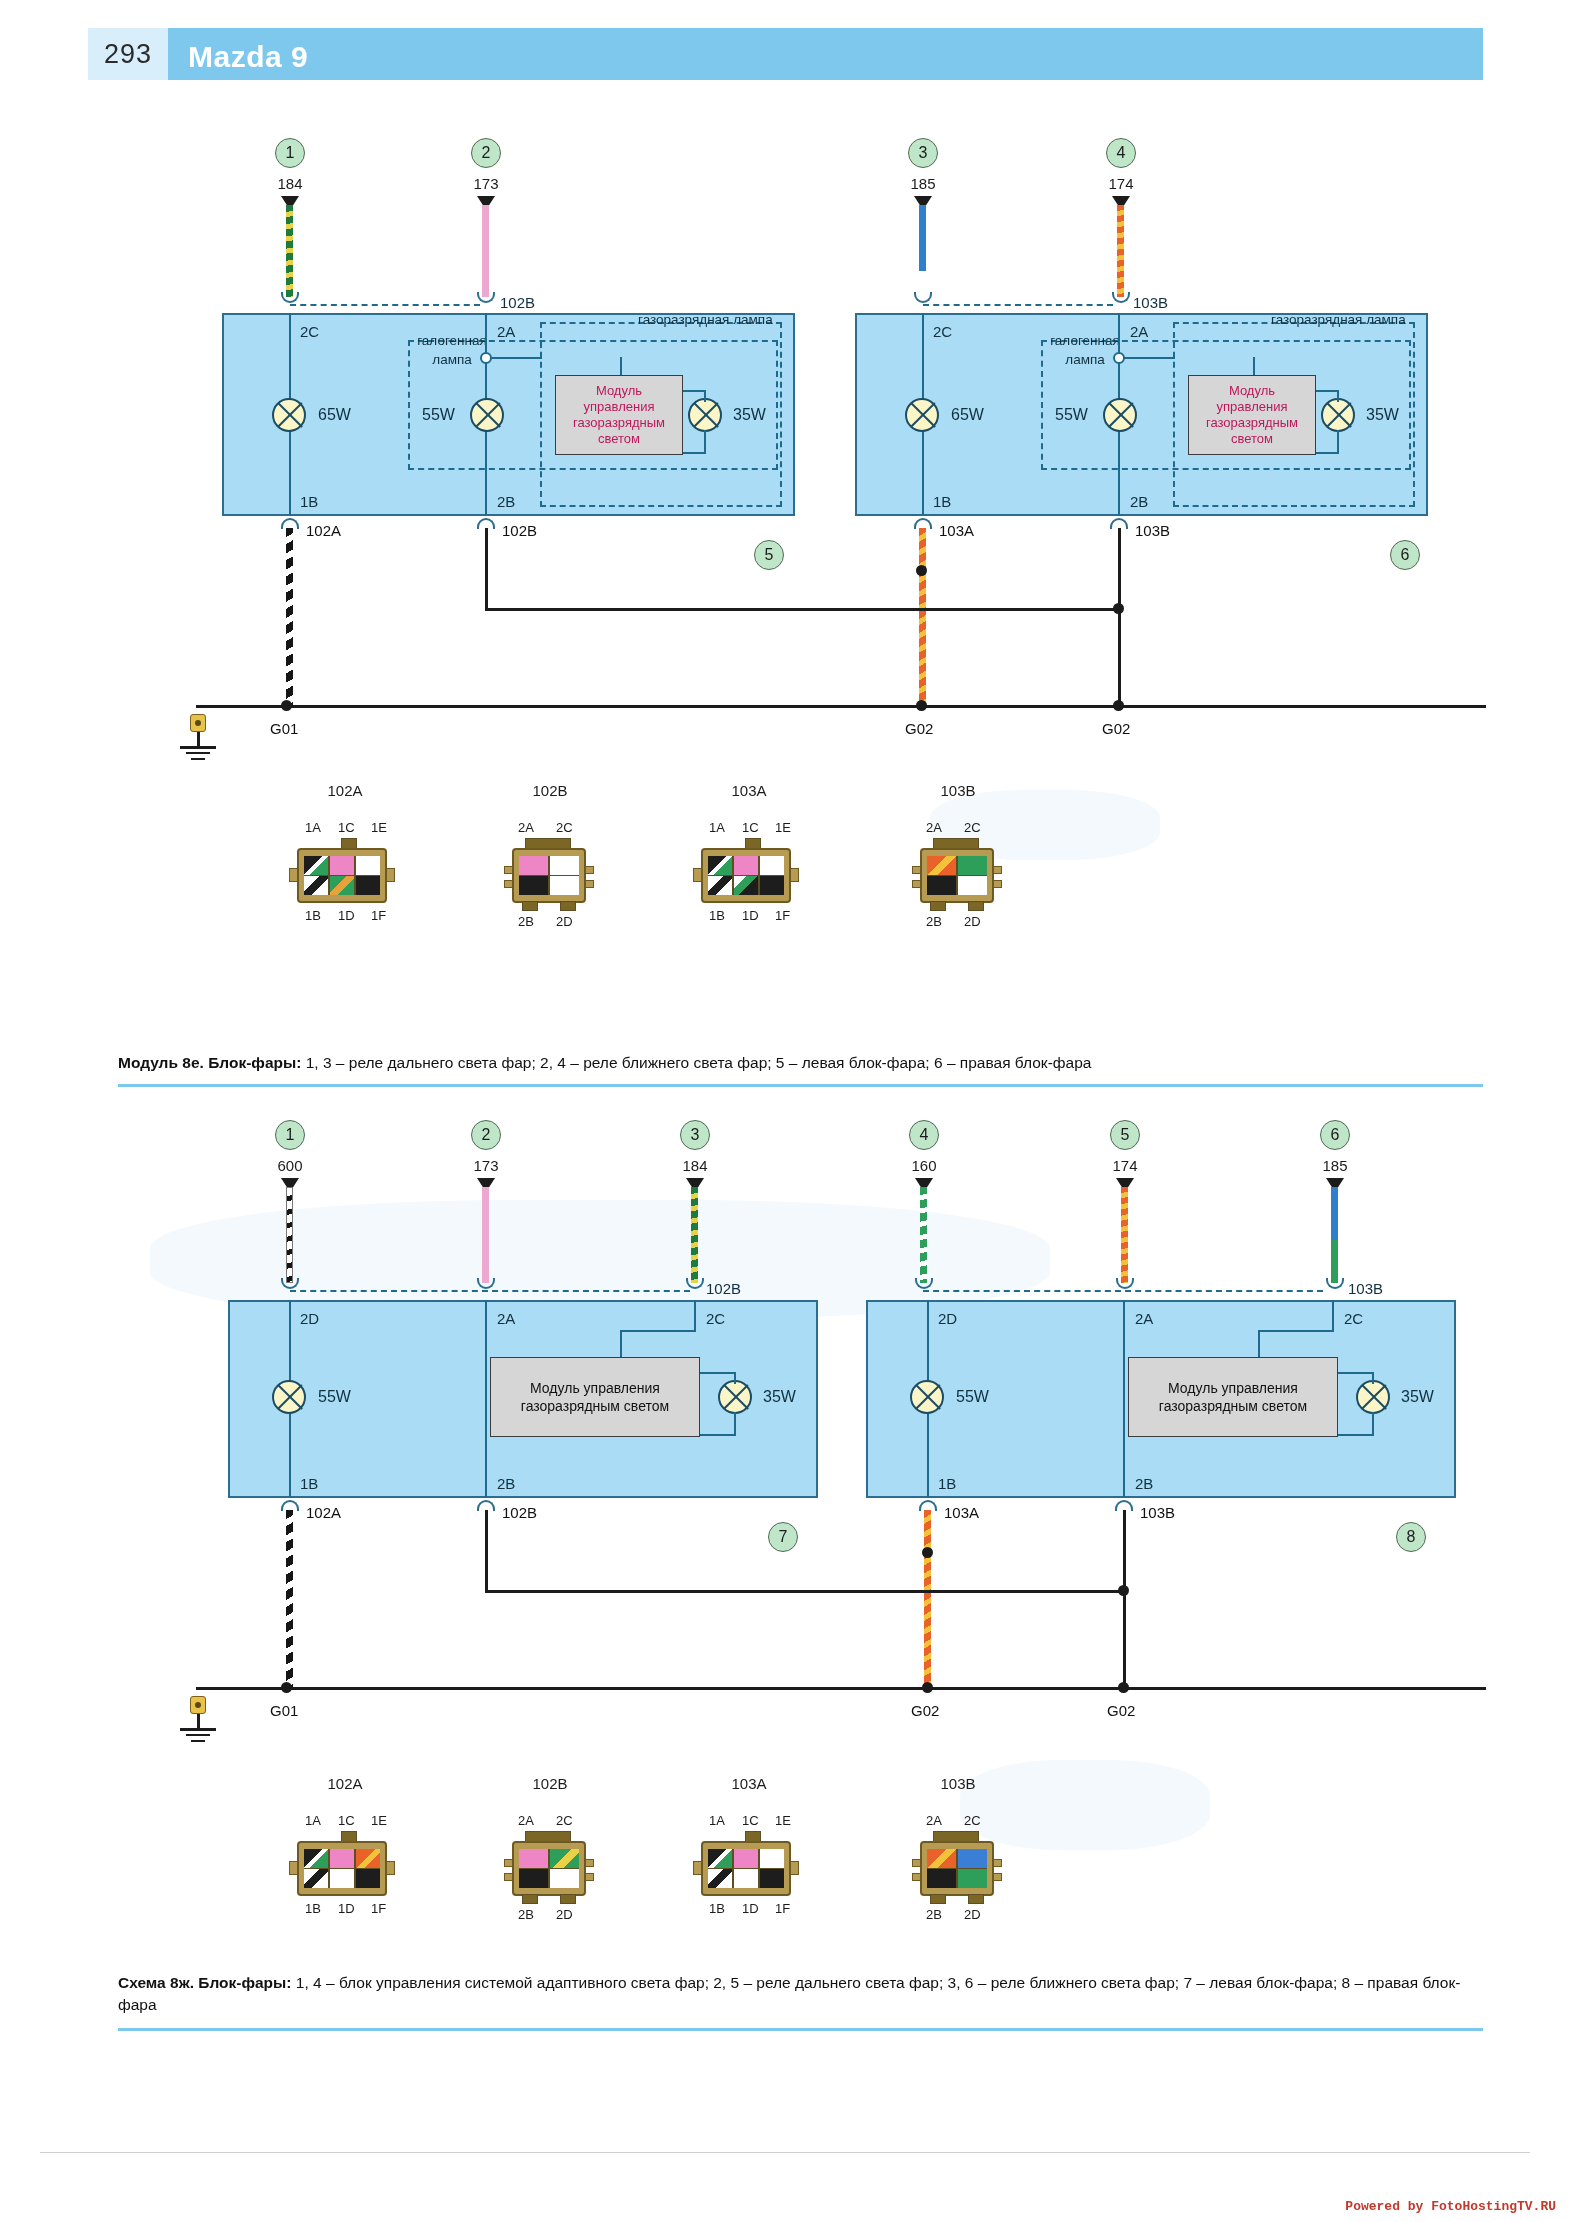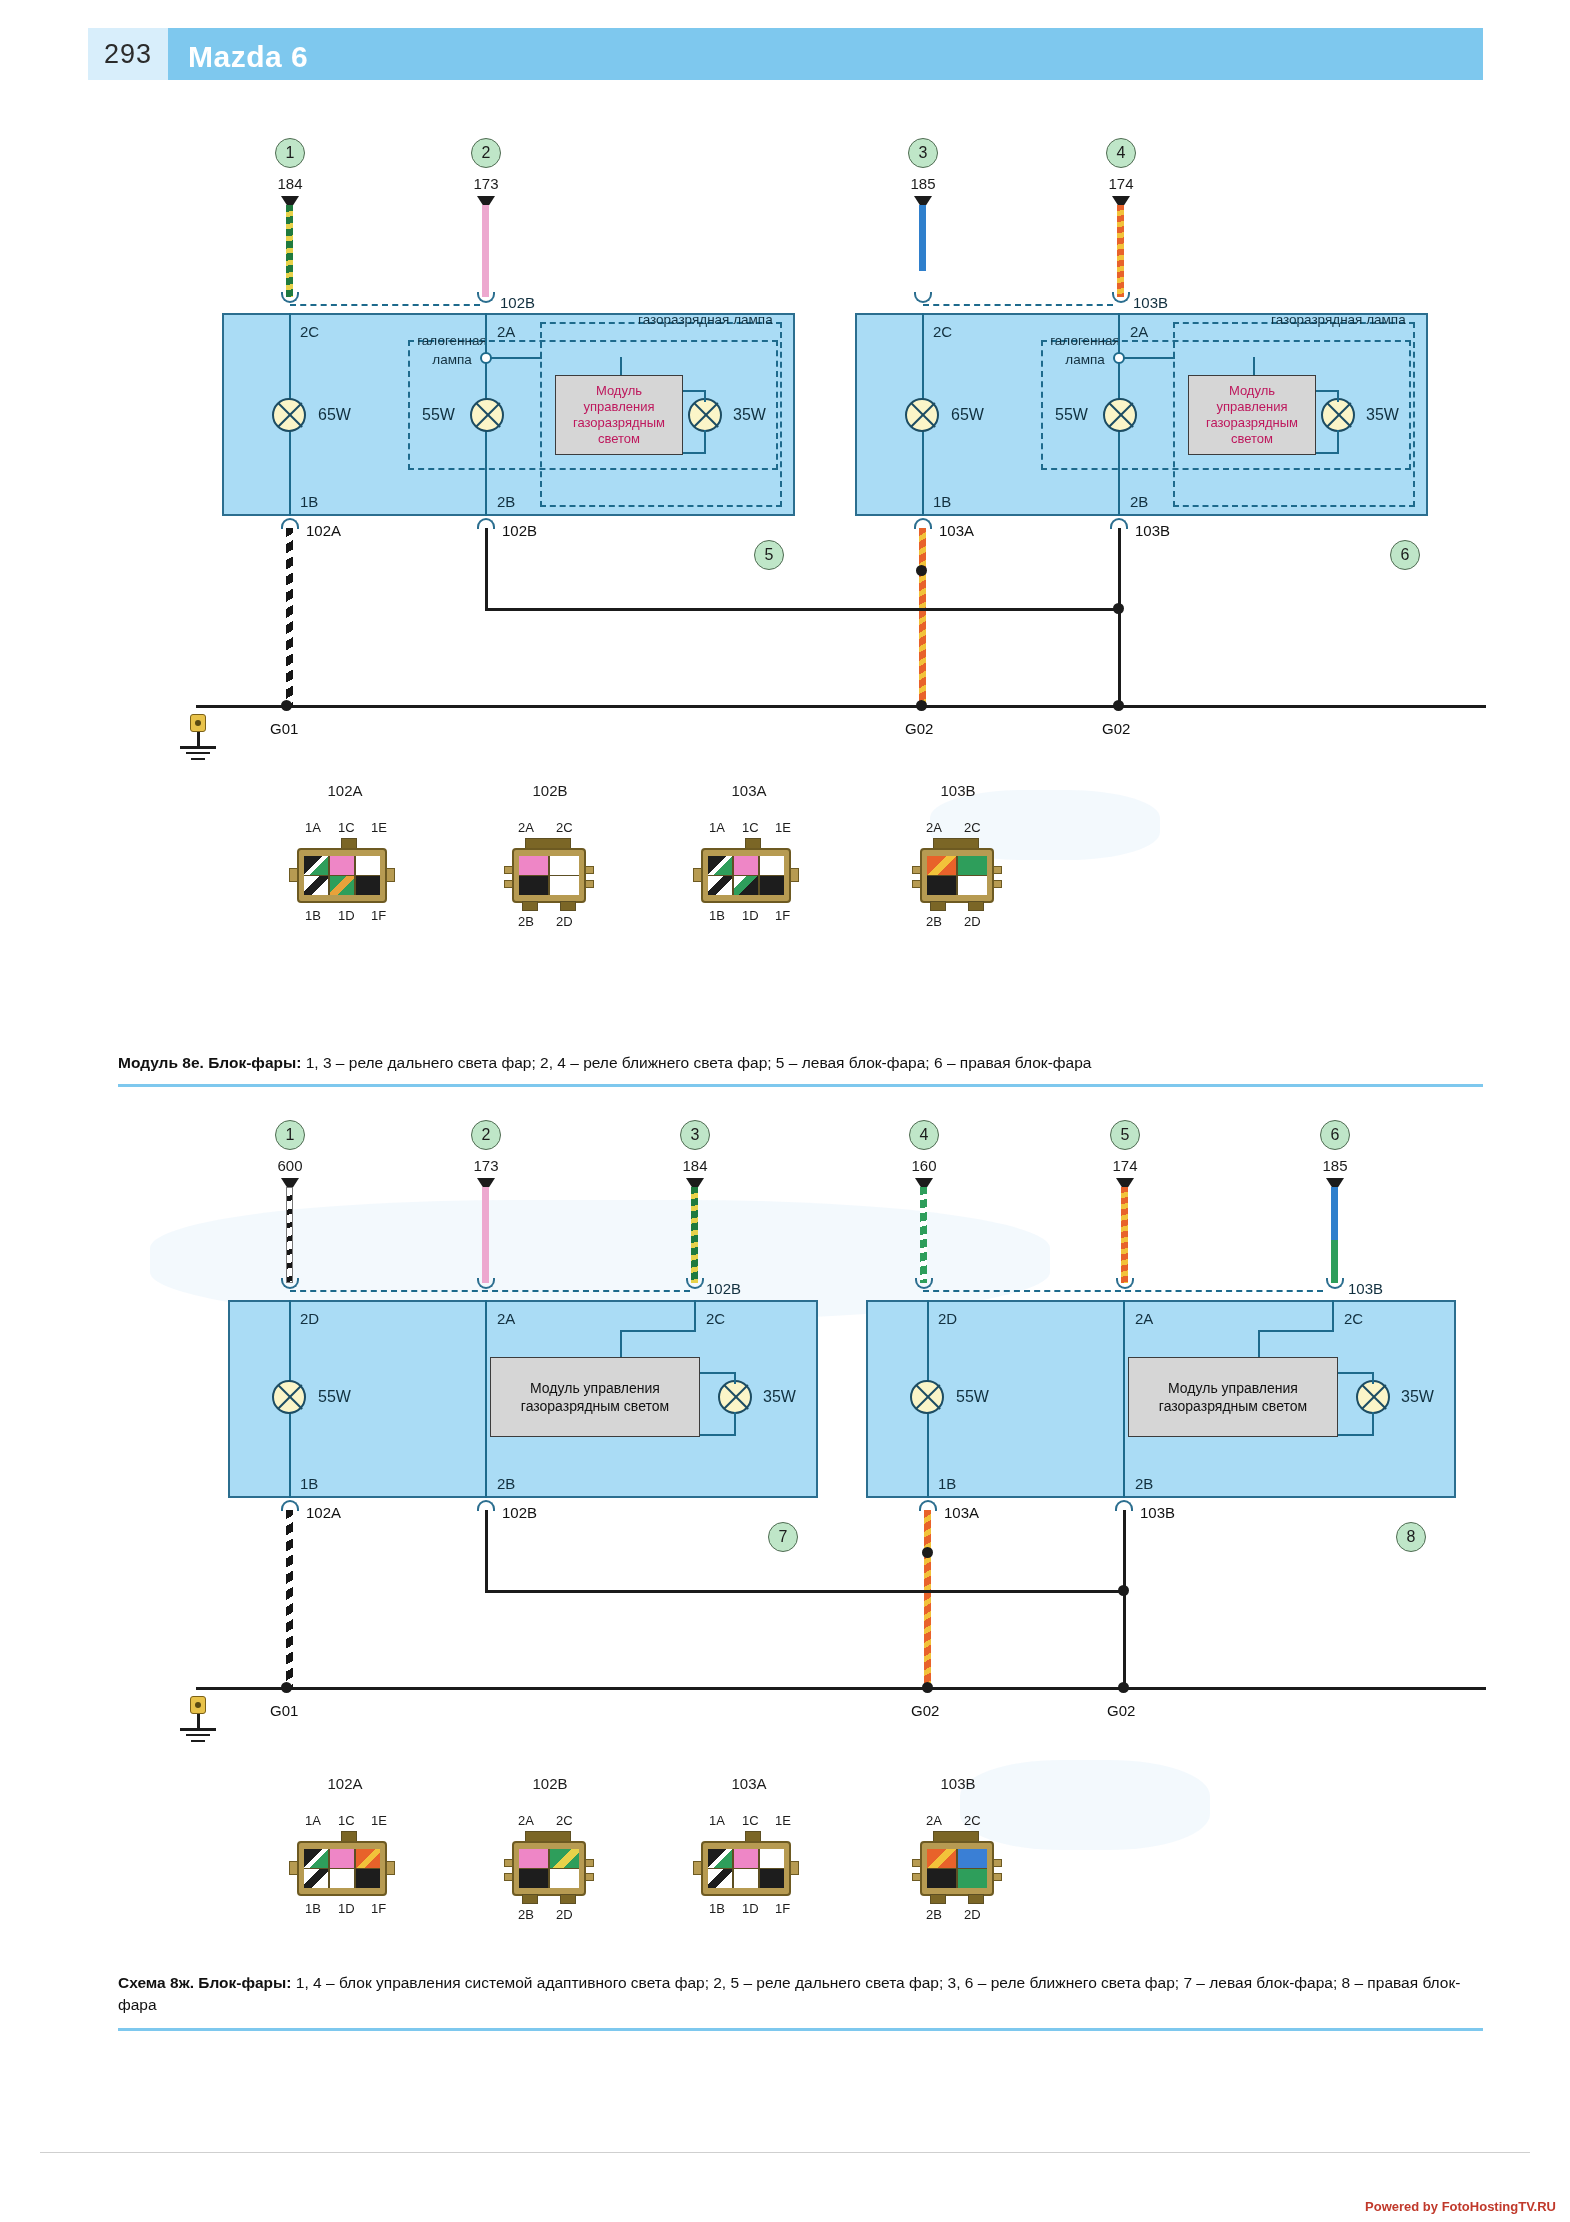--- a/index.html
+++ b/index.html
@@ -145,40 +145,40 @@
   .caption {
     position:absolute; font-size:15.5px; color:#111; line-height:1.45;
     font-family:"Liberation Sans", sans-serif;
   }
   .caption b { font-weight:bold; }
   .rule { position:absolute; background:#7ec8ee; height:3px; }
   .rule-thin { position:absolute; background:#cfcfcf; height:1px; }
 
   .footer {
     position:absolute; right:14px; bottom:8px;
-    font-size:13px; color:#c0392b; font-family:Liberation Sans, sans-serif;
+    font-size:13px; color:#c0392b; font-family:Liberation Mono, monospace;
     white-space:nowrap; font-weight:bold;
   }
 
   
   .blotch { position:absolute; background:#eaf4fb; opacity:.55; border-radius:40%; }
 </style>
 </head>
 <body>
 
 <div class="page">
 
   <div class="blotch" style="left:930px;top:790px;width:230px;height:70px;"></div>
   <div class="blotch" style="left:150px;top:1200px;width:900px;height:120px;"></div>
   <div class="blotch" style="left:960px;top:1760px;width:250px;height:90px;"></div>
 
   <div class="header">
     <div class="hdr-bar"></div>
     <div class="hdr-num">293</div>
-    <div class="hdr-title">Mazda 6</div>
+    <div class="hdr-title">Mazda 9</div>
   </div>
 
   <div class="diagram">
 
     <div class="cnum" style="left:275px;top:138px;">1</div>
     <div class="wnum" style="left:255px;top:175px;width:70px;">184</div>
     <div class="arrowhead" style="left:281px;top:196px;"></div>
     <div class="wire" style="left:286px;top:205px;height:92px;background:repeating-linear-gradient(170deg,#1f7a3e 0 7px,#e8d24a 7px 12px);"></div>
     <div class="wcup" style="left:281px;top:292px;"></div>
 

